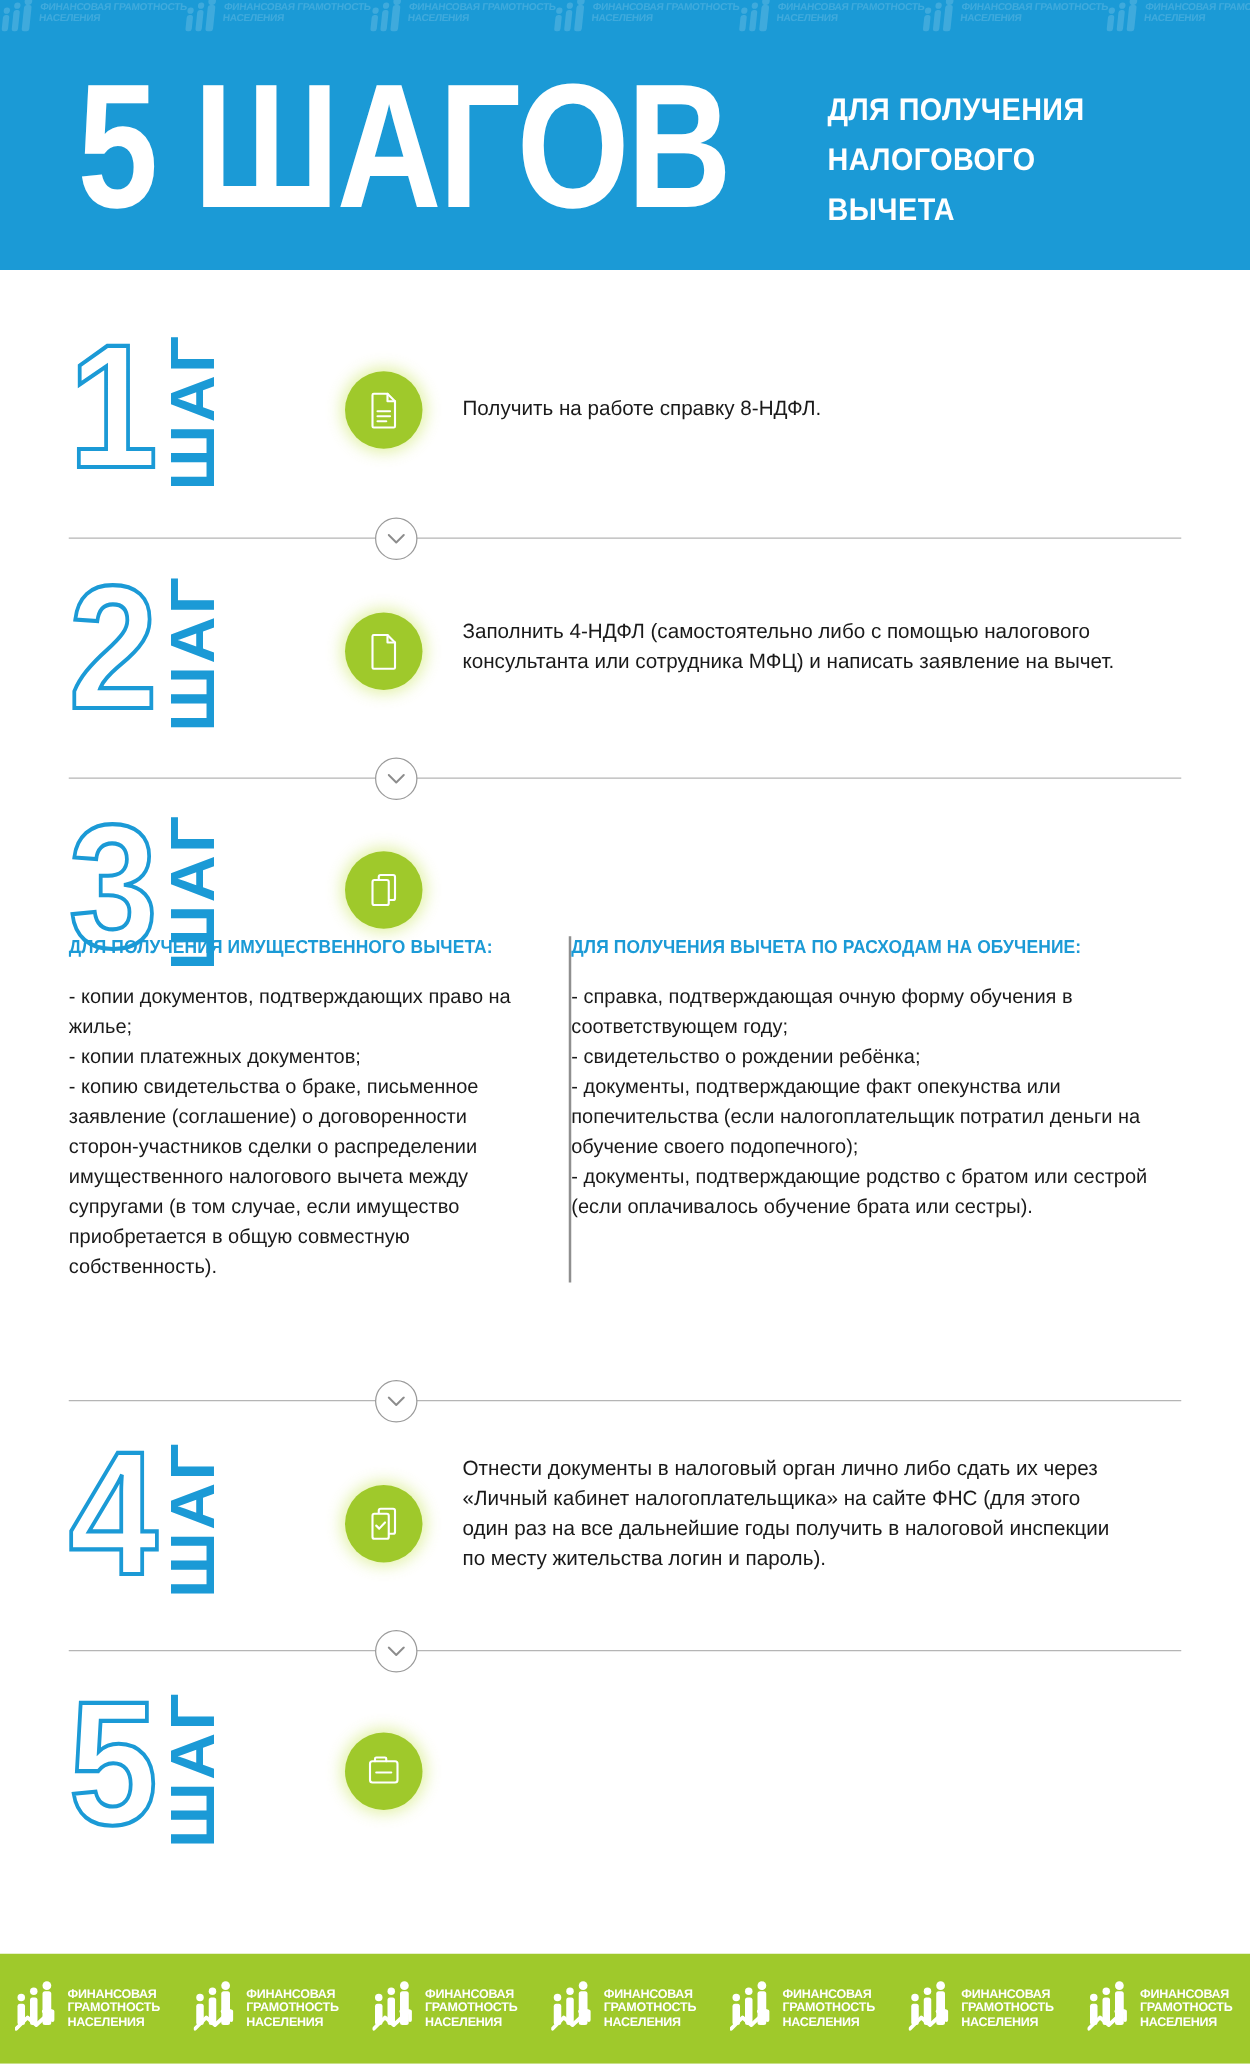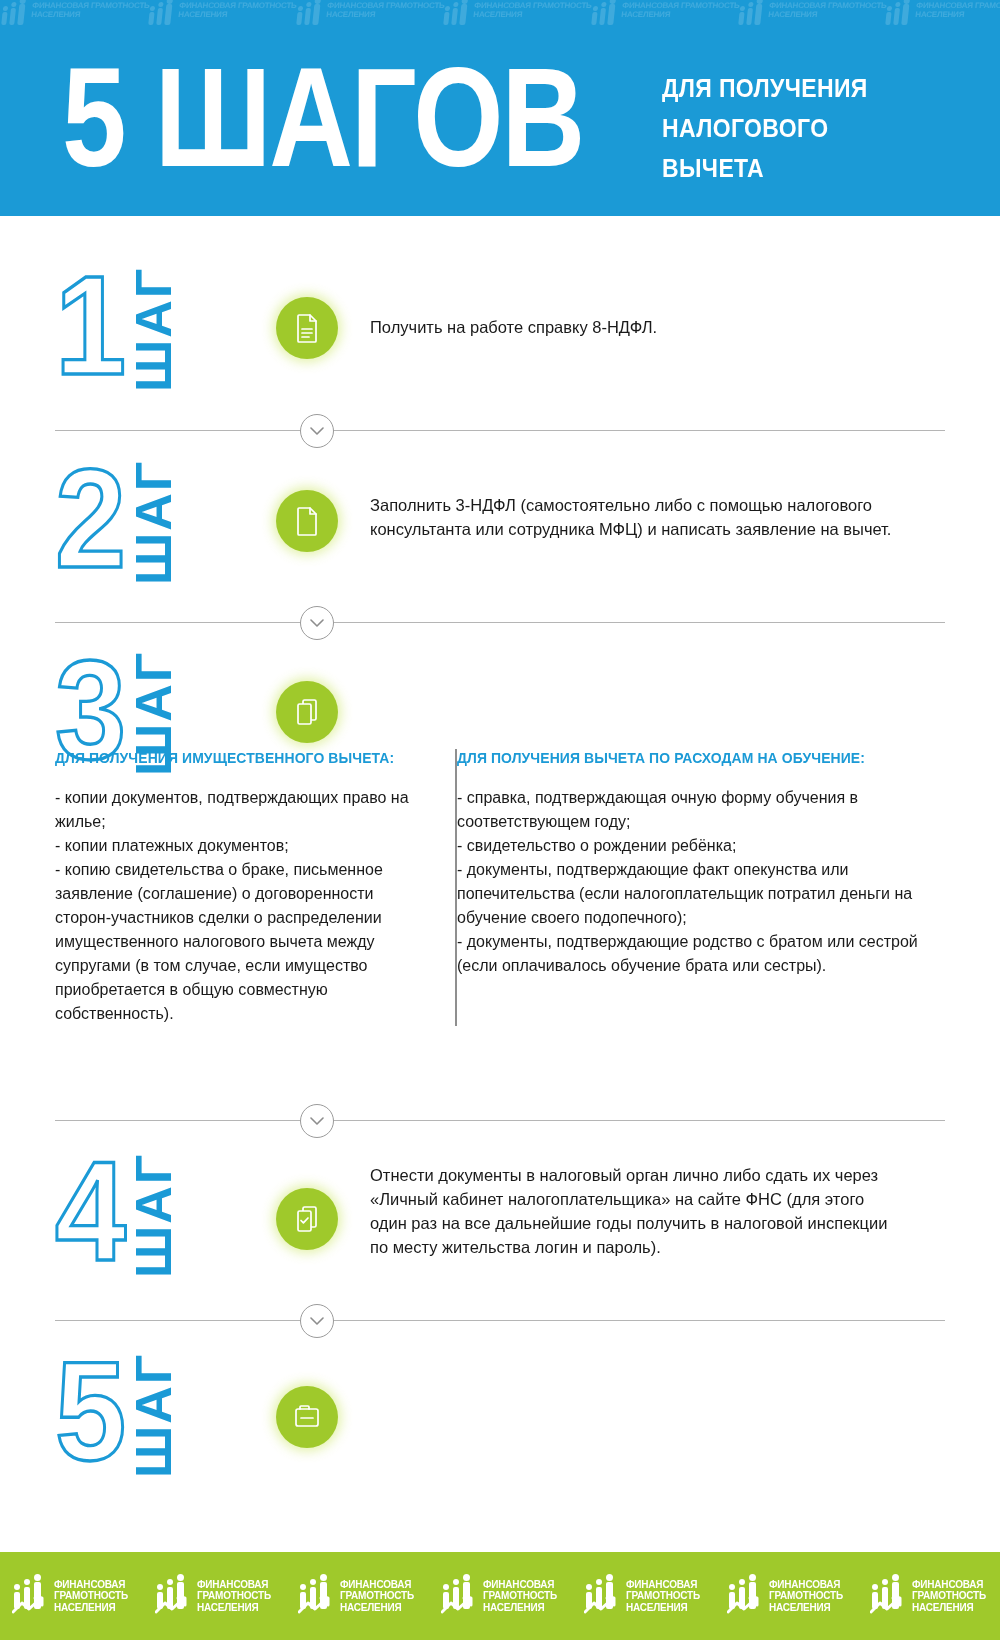--- a/index.html
+++ b/index.html
@@ -132,21 +132,21 @@
     transform:scaleX(.93);transform-origin:left top;
     margin-bottom:20px;white-space:nowrap;
   }
   .col-body{
     font-size:16px;line-height:24px;color:#1a1a1a;
     white-space:pre-line;
   }
 
   
   .footer{
-    position:absolute;left:0;bottom:11px;width:1000px;height:88px;
+    position:absolute;left:0;bottom:0;width:1000px;height:88px;
     background:#9fc92b;
     display:flex;align-items:center;
     overflow:hidden;
   }
   .fl{
     flex:0 0 143px;height:88px;
     display:flex;align-items:center;gap:6px;
     padding-left:14px;box-sizing:border-box;
   }
   .fl-mark{width:34px;height:34px;flex:0 0 34px;position:relative;}
@@ -305,21 +305,21 @@
     <div class="step-num-wrap">
       <span class="step-num">2</span>
       <span class="step-shag">ШАГ</span>
     </div>
     <div class="step-icon" style="left:276px;top:35px;">
       <svg width="32" height="32" viewBox="0 0 32 32" fill="none" stroke="#ffffff" stroke-width="1.7" stroke-linecap="round" stroke-linejoin="round">
         <path d="M8 3 h11 l6 6 v20 a1 1 0 0 1 -1 1 H8 a1 1 0 0 1 -1 -1 V4 a1 1 0 0 1 1 -1 z"></path>
         <path d="M19 3 v6 h6"></path>
       </svg>
     </div>
-    <div class="step-text" style="left:370px;top:38px;width:530px;">Заполнить 3-НДФЛ (самостоятельно либо с помощью налогового консультанта или сотрудника МФЦ) и написать заявление на вычет.</div>
+    <div class="step-text" style="left:370px;top:38px;width:530px;">Заполнить 4-НДФЛ (самостоятельно либо с помощью налогового консультанта или сотрудника МФЦ) и написать заявление на вычет.</div>
   </div>
 
   <div class="divider" style="top:606px;">
     <div class="dline"></div>
     <div class="dcircle">
       <svg width="14" height="9" viewBox="0 0 14 9" fill="none" stroke="#8d8d8d" stroke-width="1.6" stroke-linecap="round" stroke-linejoin="round">
           <path d="M1 1 L7 7 L13 1"></path>
         </svg>
     </div>
   </div>

